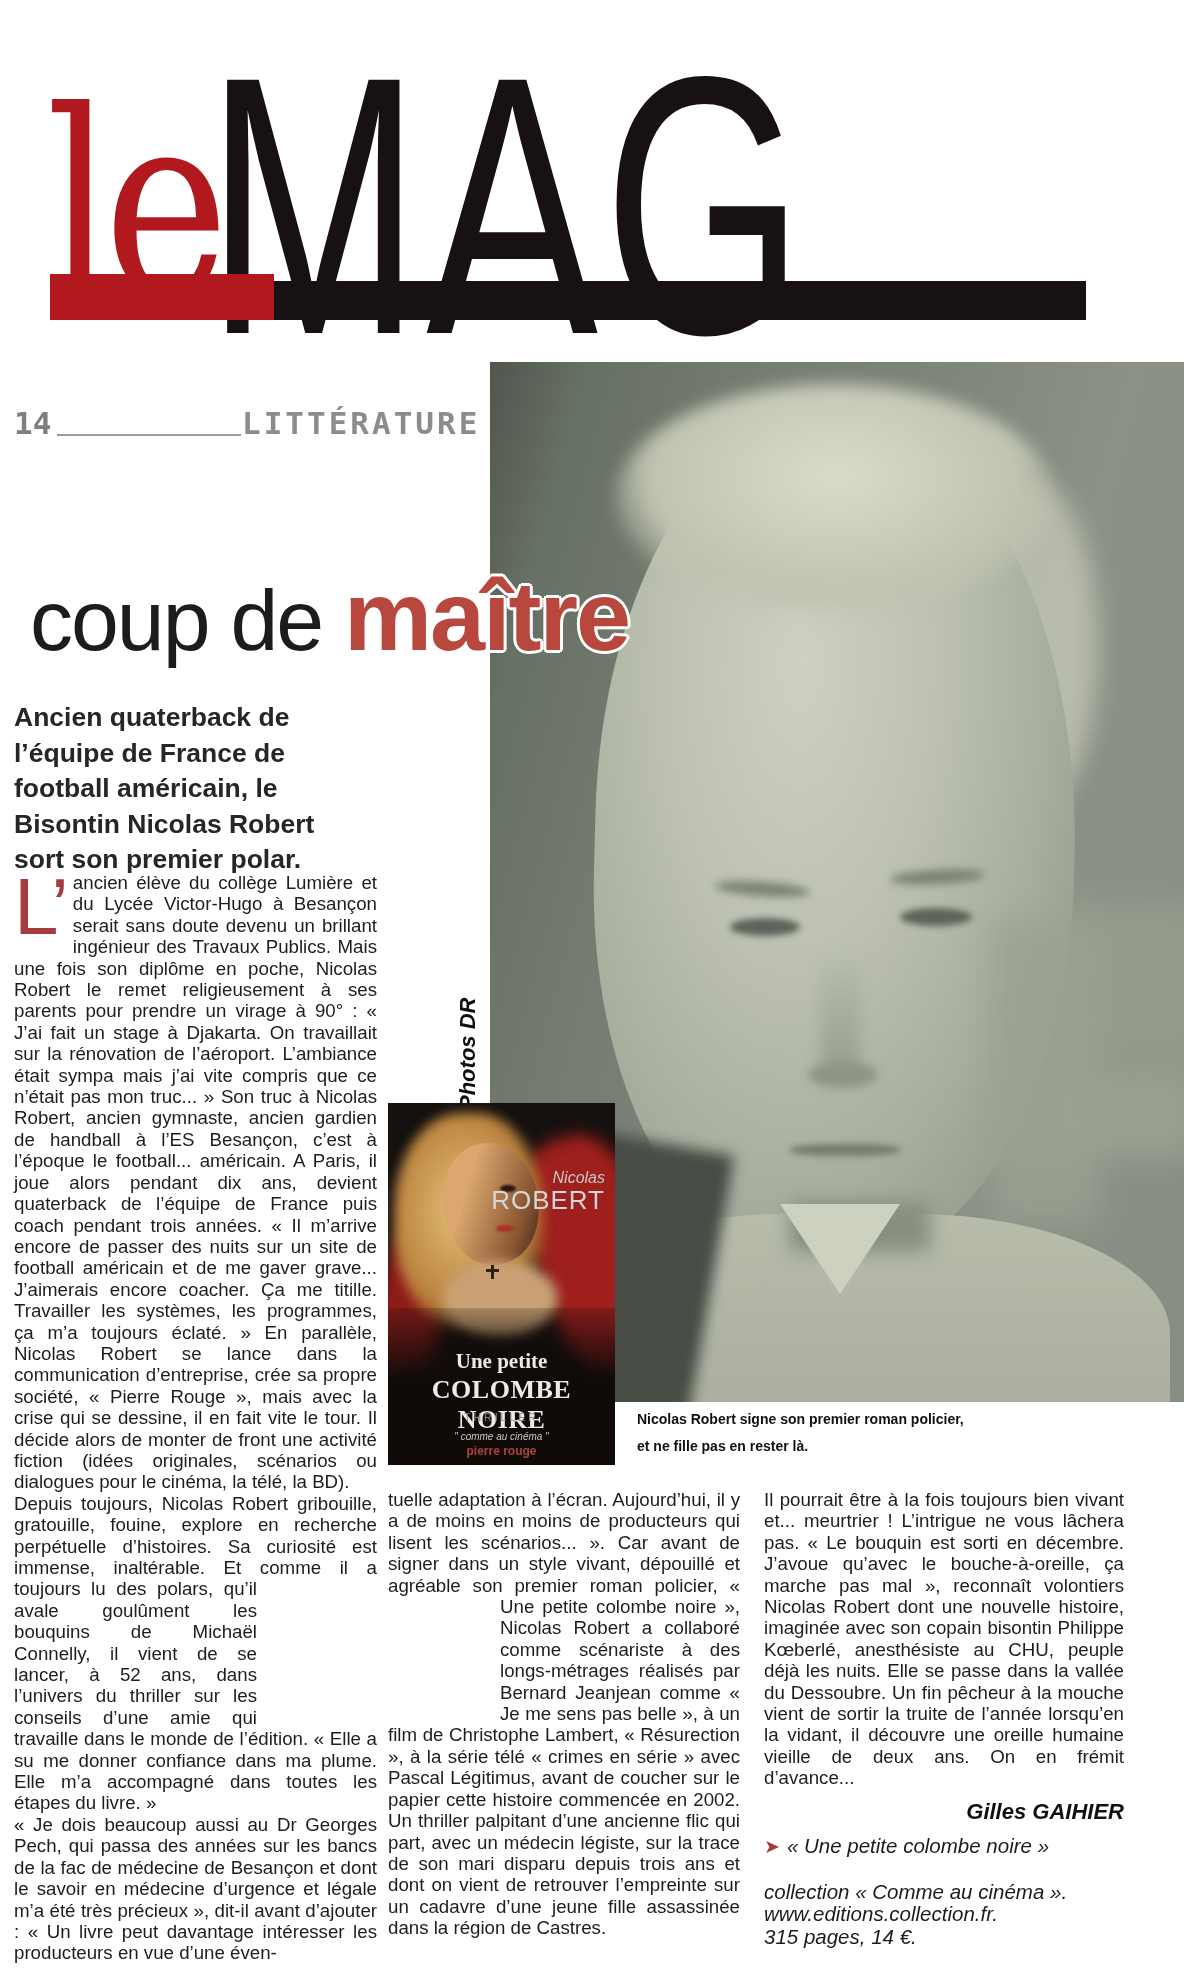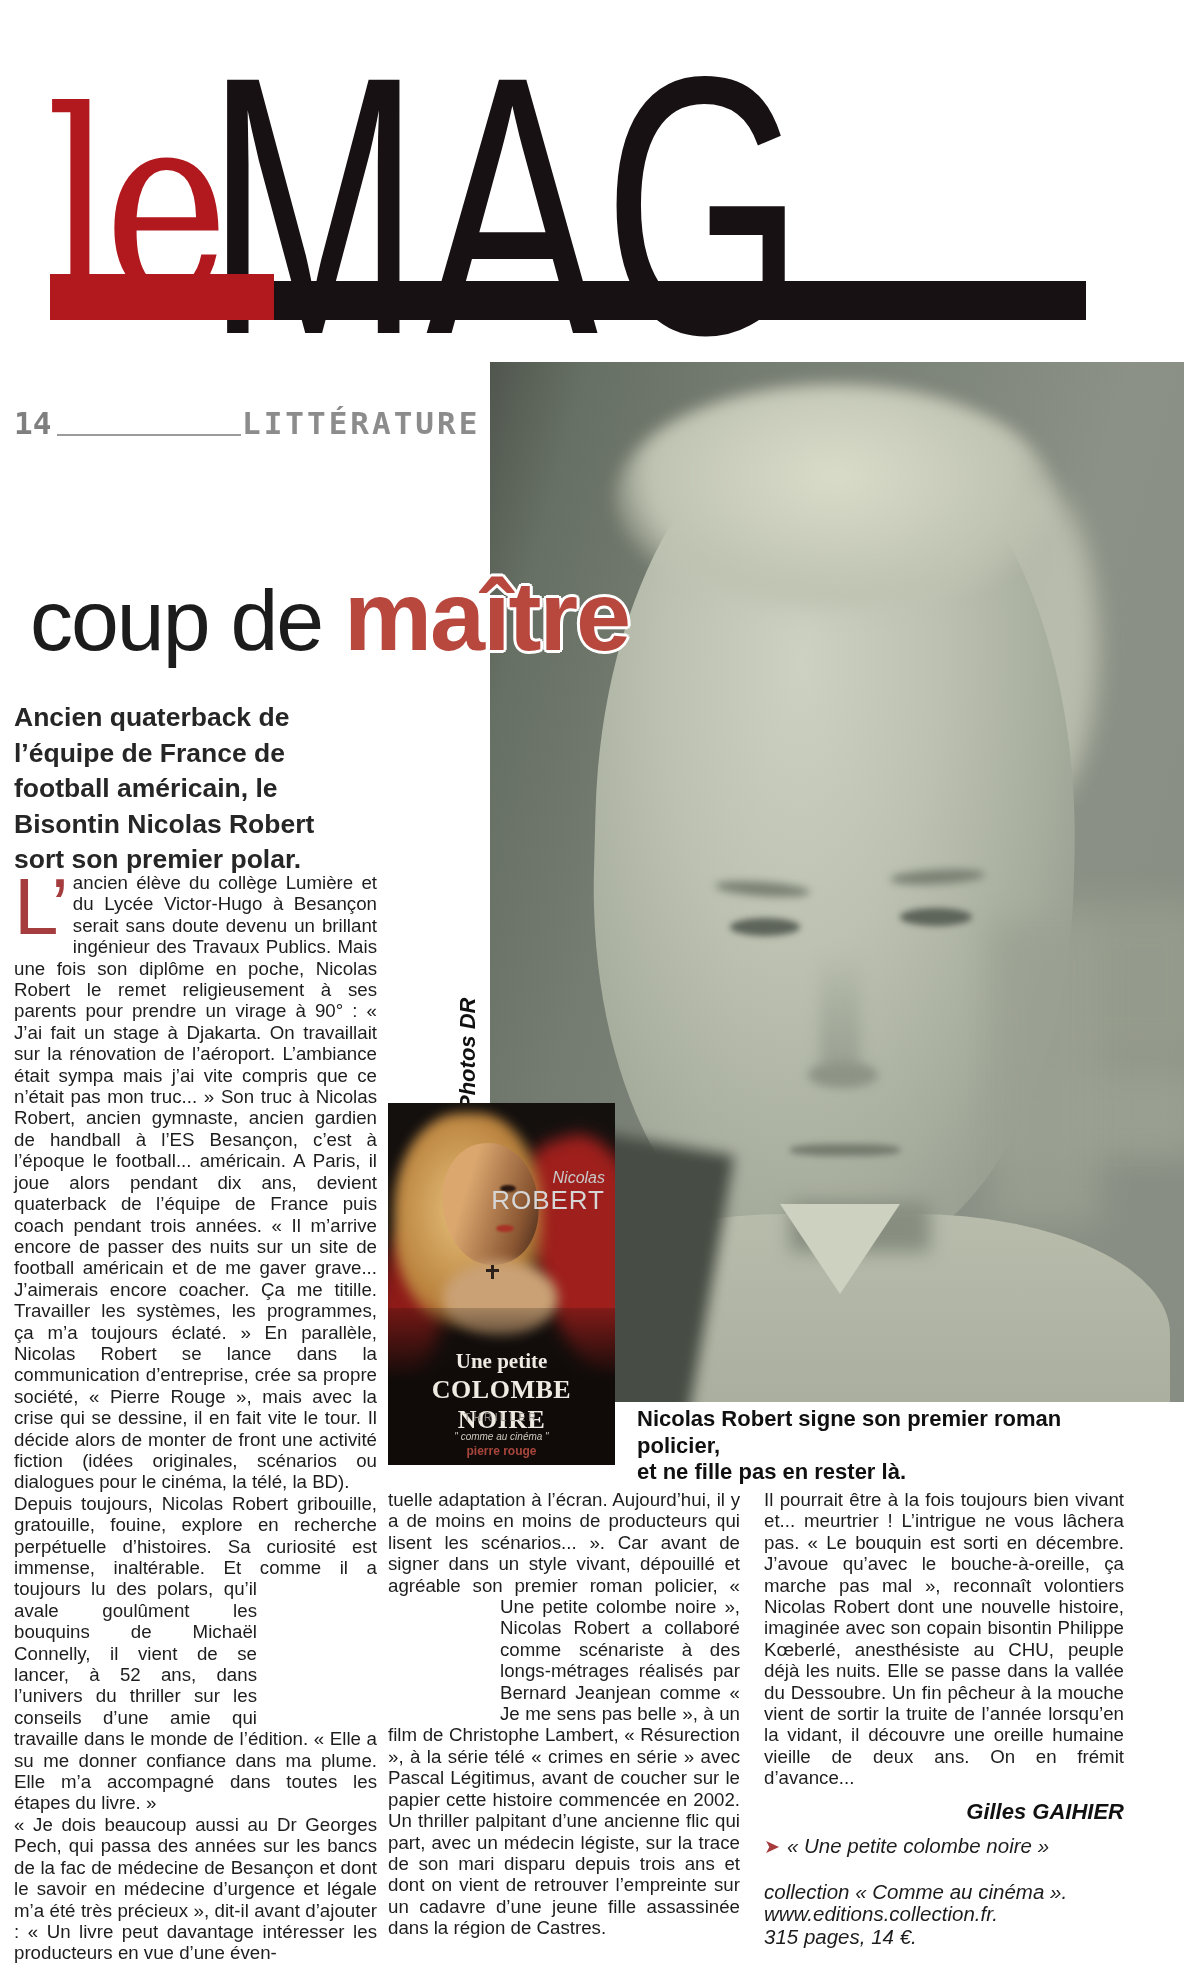--- a/index.html
+++ b/index.html
@@ -70,21 +70,21 @@
   .ph-cheek{left:500px;top:560px;width:110px;height:300px;background:#9ba192;filter:blur(16px);opacity:.8;}
   .ph-shirt{left:40px;top:852px;width:640px;height:200px;border-radius:40% 40% 0 0/60% 60% 0 0;
             background:linear-gradient(180deg,#b7bcab,#a9ae9e);}
   .ph-neck{left:300px;top:840px;width:140px;height:50px;background:#878e80;filter:blur(9px);}
   .ph-collar{left:290px;top:842px;width:120px;height:90px;background:#cdd1c0;
              clip-path:polygon(50% 100%,0 0,100% 0);}
   .ph-jacket{left:-30px;top:770px;width:250px;height:300px;background:#474c44;transform:rotate(10deg);filter:blur(7px);}
 
   .credit{left:455px;top:985px;height:125px;writing-mode:vertical-rl;transform:rotate(180deg);
           font-size:22px;font-weight:700;font-style:italic;color:#101010;}
-  .caption{left:637px;top:1406px;width:480px;font-size:22px;font-weight:700;line-height:26.5px;color:#101010;}
+  .caption{left:637px;top:1406px;width:480px;font-size:14px;font-weight:700;line-height:26.5px;color:#101010;}
 
   
   .cover{left:388px;top:1103px;width:227px;height:362px;background:#14100e;overflow:hidden;}
   .cover div{position:absolute;}
   .cv-red1{left:150px;top:30px;width:120px;height:250px;background:#9e1f1c;transform:rotate(-18deg);filter:blur(8px);border-radius:40%;}
   .cv-red2{left:-14px;top:120px;width:70px;height:170px;background:#8e1b18;transform:rotate(15deg);filter:blur(9px);border-radius:40%;}
   .cv-hair{left:6px;top:10px;width:150px;height:215px;border-radius:45%;filter:blur(6px);
            background:radial-gradient(ellipse at 45% 45%,#e5c07a 0%,#b9813c 60%,rgba(120,70,20,0) 80%);}
   .cv-face{left:55px;top:40px;width:95px;height:122px;border-radius:48%;transform:rotate(-8deg);
            background:linear-gradient(115deg,#dba76f 30%,#8a5632 75%,#3a2317 98%);}

